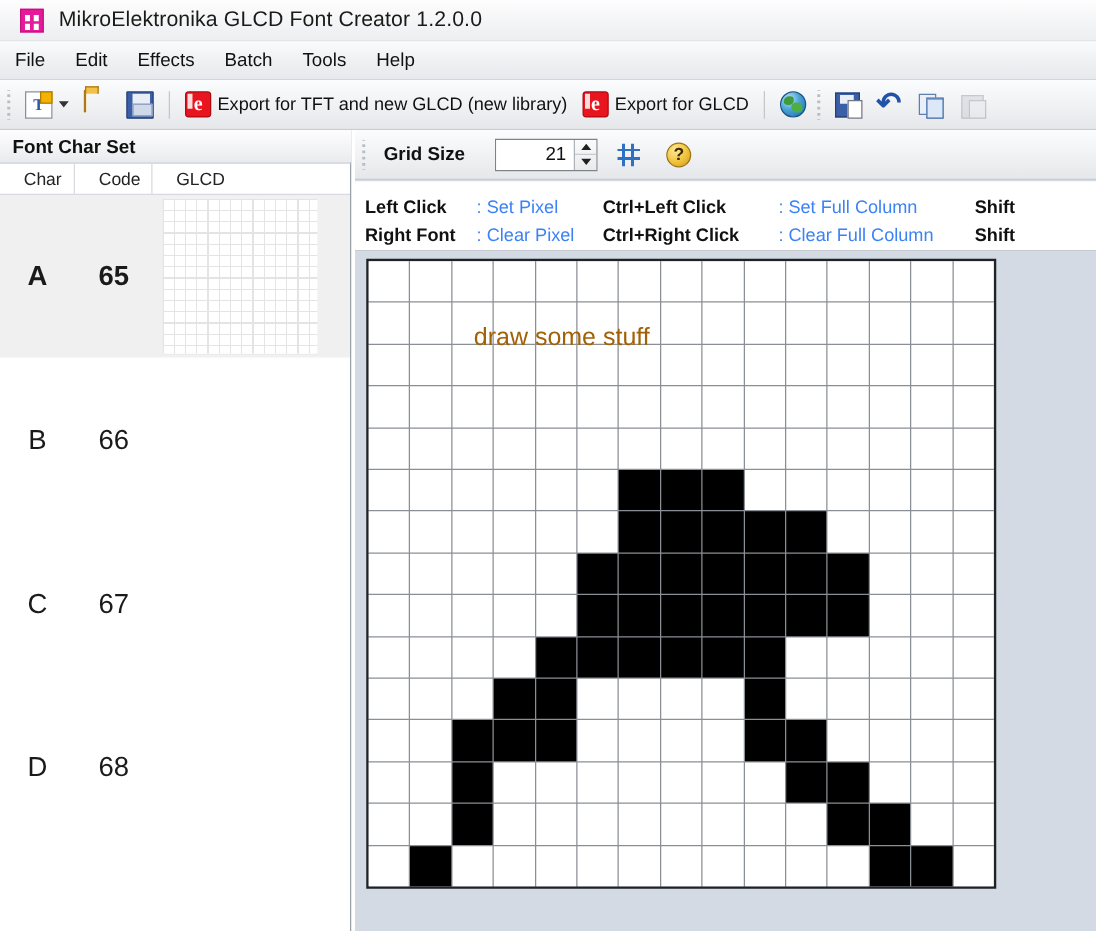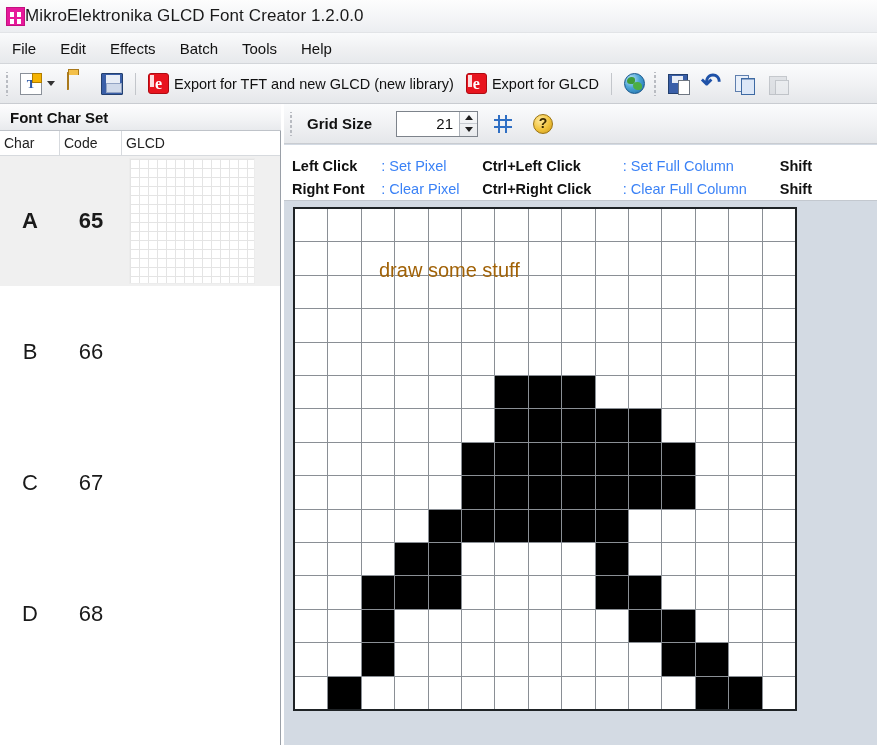--- a/index.html
+++ b/index.html
@@ -14,22 +14,22 @@
   #app {
     position: relative;
     width: 877px; height: 745px;
     background: #ffffff;
   }
 
   
   .titlebar {
     position: absolute; left: 0; top: 0; width: 877px; height: 32px;
     background: linear-gradient(to bottom,#fdfdfd 0%,#f4f5f7 55%,#eceef1 100%);
-    display: flex; align-items: center; gap: 0;
-    padding-left: 6px;
+    display: flex; align-items: center; gap: 12px;
+    padding-left: 16px;
   }
   .app-icon {
     width: 19px; height: 19px; flex: 0 0 auto;
     background: #e6199b;
     border: 1px solid #c4107f;
     position: relative;
   }
   .app-icon::before {
     content: ""; position: absolute; left: 3px; top: 4px;
     width: 4px; height: 5px; background: #fff;
@@ -189,21 +189,21 @@
     background: linear-gradient(to bottom,#fdfdfe 0%,#f2f3f5 60%,#e8eaed 100%);
     border-bottom: 1px solid #bfc3c9;
     display: flex; align-items: center; padding-left: 10px;
     font-size: 15px; font-weight: bold; color: #111;
   }
   .grid-head {
     display: flex; height: 25px; border-bottom: 1px solid #d7dade;
     background: #fff; font-size: 14px; color: #222;
   }
   .gh-cell {
-    display: flex; align-items: center; padding-left: 4px;
+    display: flex; align-items: center; padding-left: 19px;
     border-right: 1px solid #d7dade; height: 100%;
   }
   .gh-char { width: 60px; }
   .gh-code { width: 62px; }
   .gh-glcd { flex: 1 1 auto; border-right: none; }
 
   .char-row {
     display: flex; align-items: center; height: 131px;
     background: #fff; border-bottom: 1px solid #ffffff;
     cursor: default;

